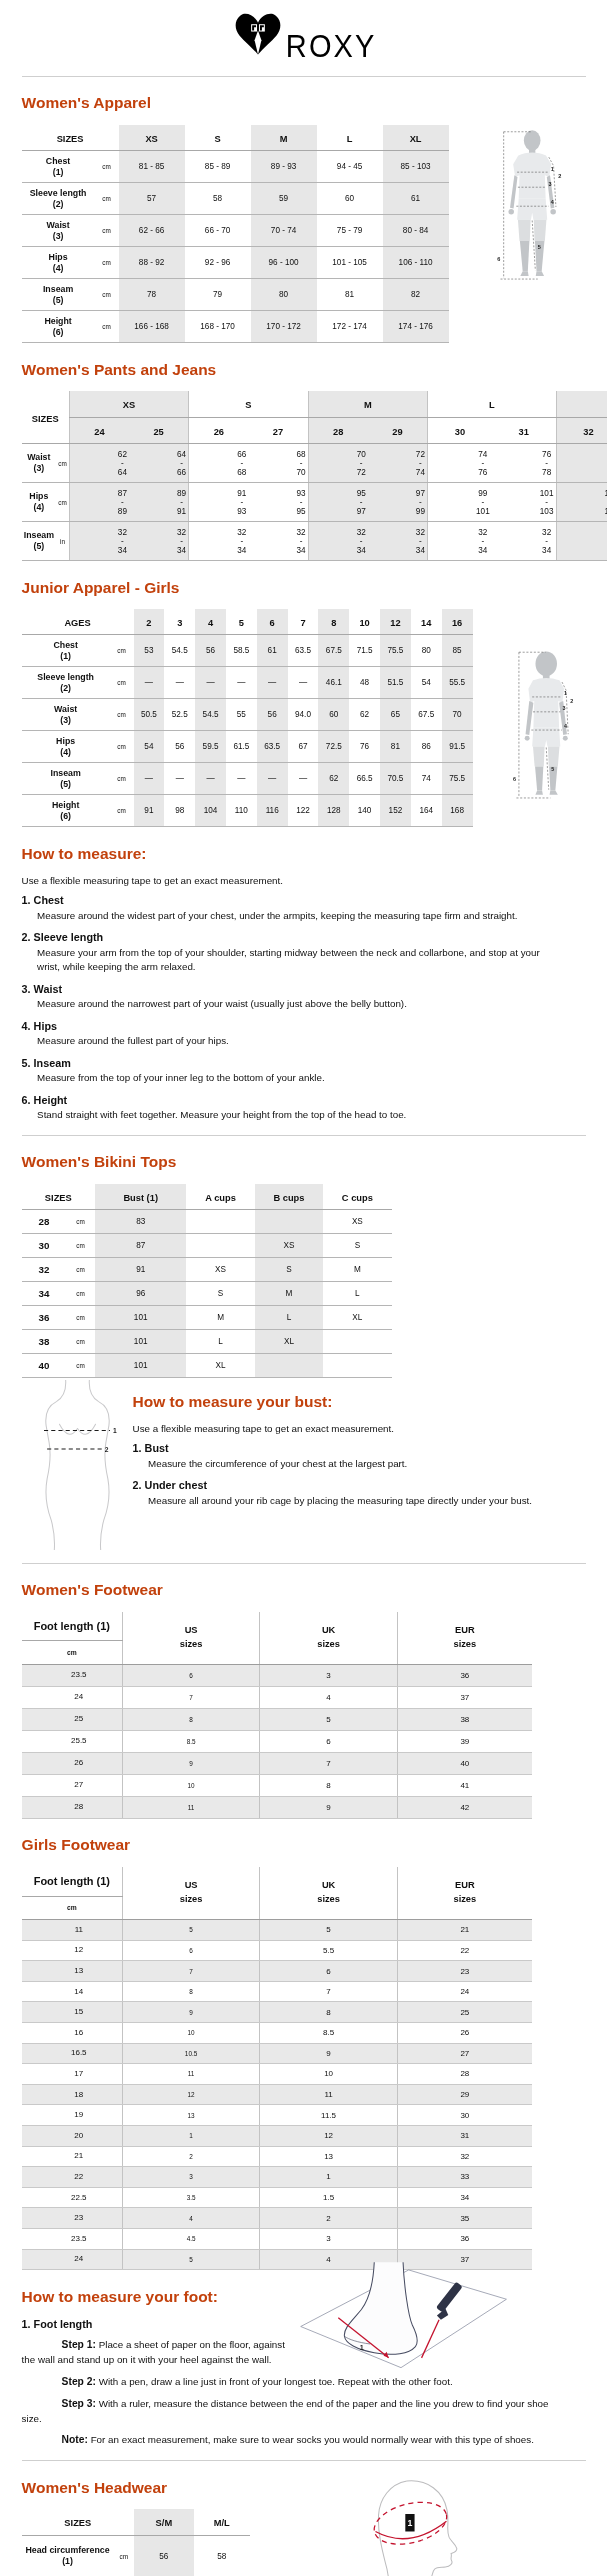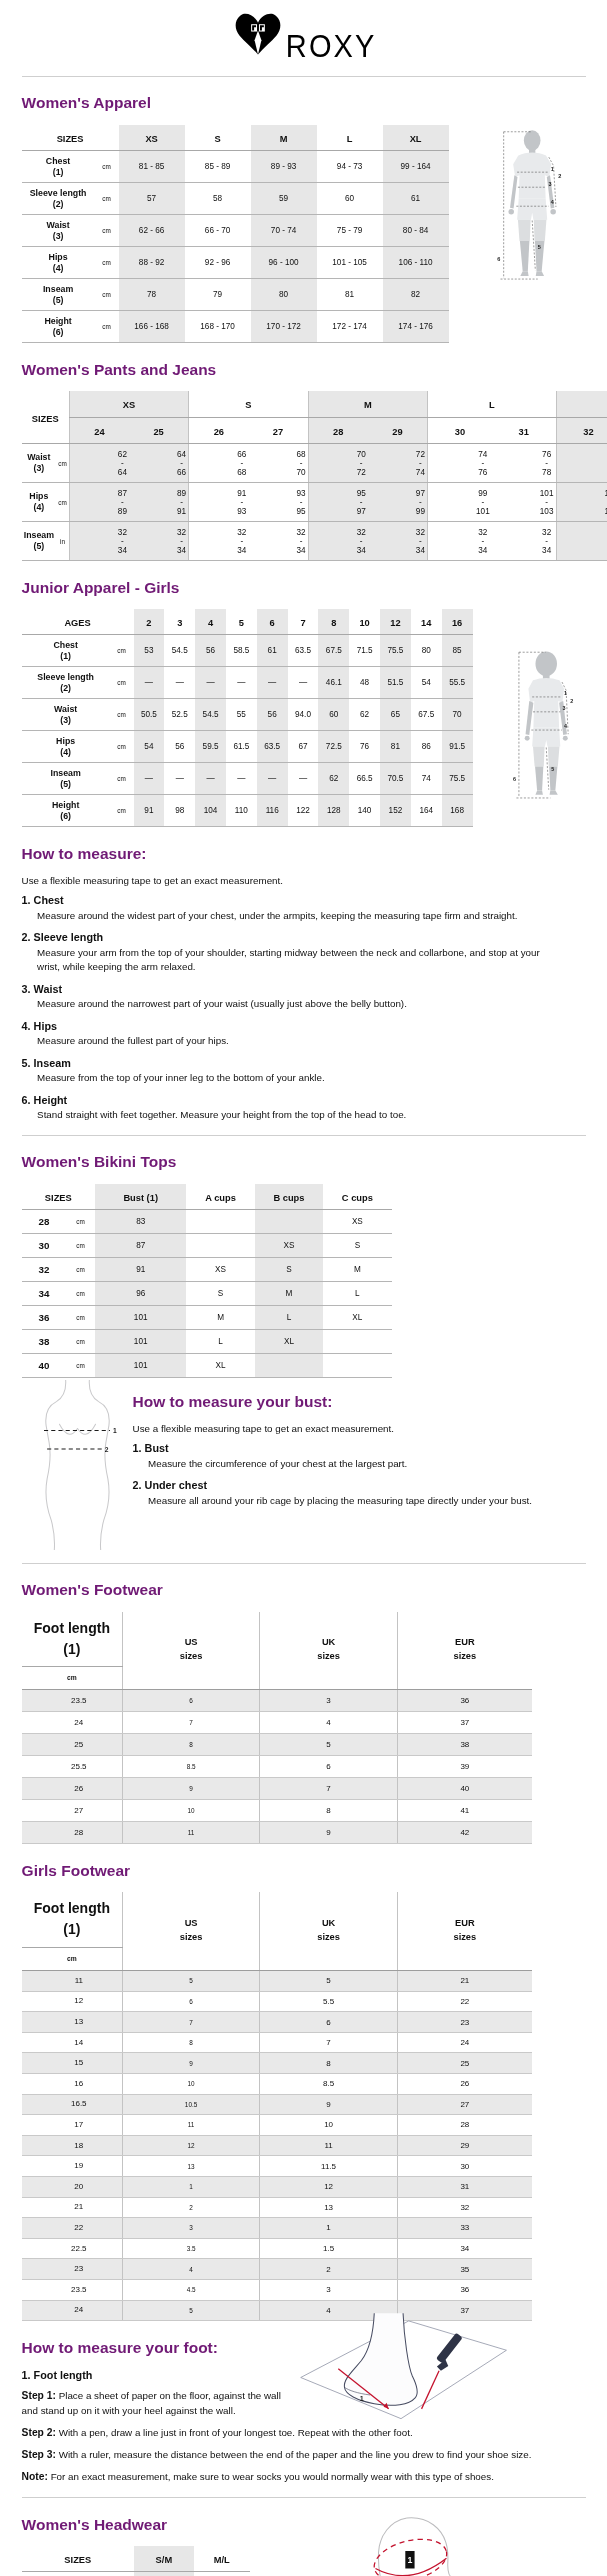--- a/index.html
+++ b/index.html
@@ -8,21 +8,21 @@
   .page { width:608px; padding-bottom:20.6px; }
 
   
   .brand { text-align:center; padding-top:12.4px; }
   .brand .wordmark { font-size:29px; letter-spacing:2.1px; font-weight:400; color:#000;
                      transform:scaleY(1.08); display:inline-block; margin-top:1px; }
 
   .divider { border:none; border-top:1px solid #cfcfcf; margin:12.4px 21.6px; }
 
   section { padding:0 21.6px; }
-  h2.sec { font-size:15.5px; font-weight:bold; margin:17.5px 0 12.4px; color:#701a75; }
+  h2.sec { font-size:15.5px; font-weight:bold; margin:17.5px 0 12.4px; color:#c2410c; }
 
   
   table.sg { border-collapse:collapse; table-layout:auto; }
   .sg th, .sg td { text-align:center; vertical-align:middle; padding:3.1px 2.1px; }
   .sg thead th { font-weight:bold; font-size:9.3px; padding-top:9.3px; padding-bottom:6.2px;
                  border-bottom:0.5px solid #a8a8a8; }
   .sg tbody td { font-size:8.2px; border-bottom:0.5px solid #b5b5b5; }
   .sg tbody td:first-child { font-weight:bold; font-size:8.8px; line-height:1.25; }
   .sg td.u, .sg tbody td:nth-child(2) { font-size:6.4px; font-weight:normal; }
   .sg th.sh { background:#e7e7e7; }
@@ -66,21 +66,21 @@
   .t-bikini tbody td { height:24px; }
   .t-bikini tbody td:first-child { font-size:9.8px; }
   .t-bikini tbody td:nth-child(1){ width:47px; }
   .t-bikini tbody td:nth-child(2){ width:30px; }
   .t-bikini tbody td:nth-child(3){ width:97px;margin-top:48px; }
   .t-bikini tbody td:nth-child(n+4){ width:72px; }
 
   
   .t-foot { width:510px; }
   .t-foot thead th { padding-top:6.2px; border-bottom:none; font-size:9.3px; line-height:1.5; }
-  .t-foot thead th.fl { border-bottom:0.5px solid #a8a8a8; font-size:14px;text-align:center; }
+  .t-foot thead th.fl { border-bottom:0.5px solid #a8a8a8; font-size:11px;text-align:center; }
   .t-foot thead th.flu { font-size:6.7px; font-weight:bold; }
   .t-foot thead th[rowspan], .t-foot thead th.flu { border-bottom:0.5px solid #9d9d9d; }
   .t-foot th:nth-child(n+2), .t-foot tbody td:nth-child(n+2){ border-left:0.5px solid #c3c3c3; }
   .t-foot thead tr:nth-child(2) th:nth-child(1){ border-left:none; }
   .t-foot tbody td { height:22px; border-bottom:0.5px solid #c9c9c9; font-size:8px; }
   .t-foot tbody td:first-child { font-weight:normal; font-size:8px; }
   .t-foot tbody tr:nth-child(odd) td { background:#e9e9e9; }
   .t-foot tbody td:nth-child(1){ width:101px;padding-left:16px; }
   .t-foot tbody td:nth-child(2){ width:137px; }
   .t-foot tbody td:nth-child(3){ width:138px; }
@@ -94,21 +94,21 @@
   .t-head tbody td:nth-child(2){ width:20.6px; }
   .t-head tbody td:nth-child(3){ width:60px; }
   .t-head tbody td:nth-child(4){ width:56px; }
 
   
   .intro { font-size:9.8px; margin:3.1px 0 5.2px; }
   .m-item { margin:8.2px 0; }
   .m-label { font-weight:bold; font-size:10.8px; margin-bottom:2.6px; }
   .m-text { font-size:9.8px; line-height:1.45; margin-left:15.5px; max-width:526px; }
   .step { font-size:9.8px; line-height:1.45; margin:7.2px 0; max-width:546px; }
-  .step b { font-size:10.3px; }
+  .step b { font-size:10.3px;margin-left:40px; }
 
   
   .row { display:flex; align-items:flex-start; }
   .row .grow { flex:0 0 auto; }
   .fig-right { margin-left:23px; }
   .fig-woman { margin-top:-20.6px; }
   .fig-girl { margin-top:20.6px; margin-left:31px; }
   .bust-row { display:flex; align-items:flex-start; margin-top:5.2px; }
   .bust-row .fig { flex:0 0 111px; margin-top:-3.1px; }
   .bust-row .txt { flex:1; padding-top:9.3px; }
@@ -152,22 +152,22 @@
               <th class="sh">XL</th>
             </tr>
           </thead>
           <tbody>
             <tr>
               <td>Chest<br>(1)</td>
               <td>cm</td>
               <td>81 - 85</td>
               <td>85 - 89</td>
               <td>89 - 93</td>
-              <td>94 - 73</td>
-              <td>99 - 164</td>
+              <td>94 - 45</td>
+              <td>85 - 103</td>
             </tr>
             <tr>
               <td>Sleeve length<br>(2)</td>
               <td>cm</td>
               <td>57</td>
               <td>58</td>
               <td>59</td>
               <td>60</td>
               <td>61</td>
             </tr>

